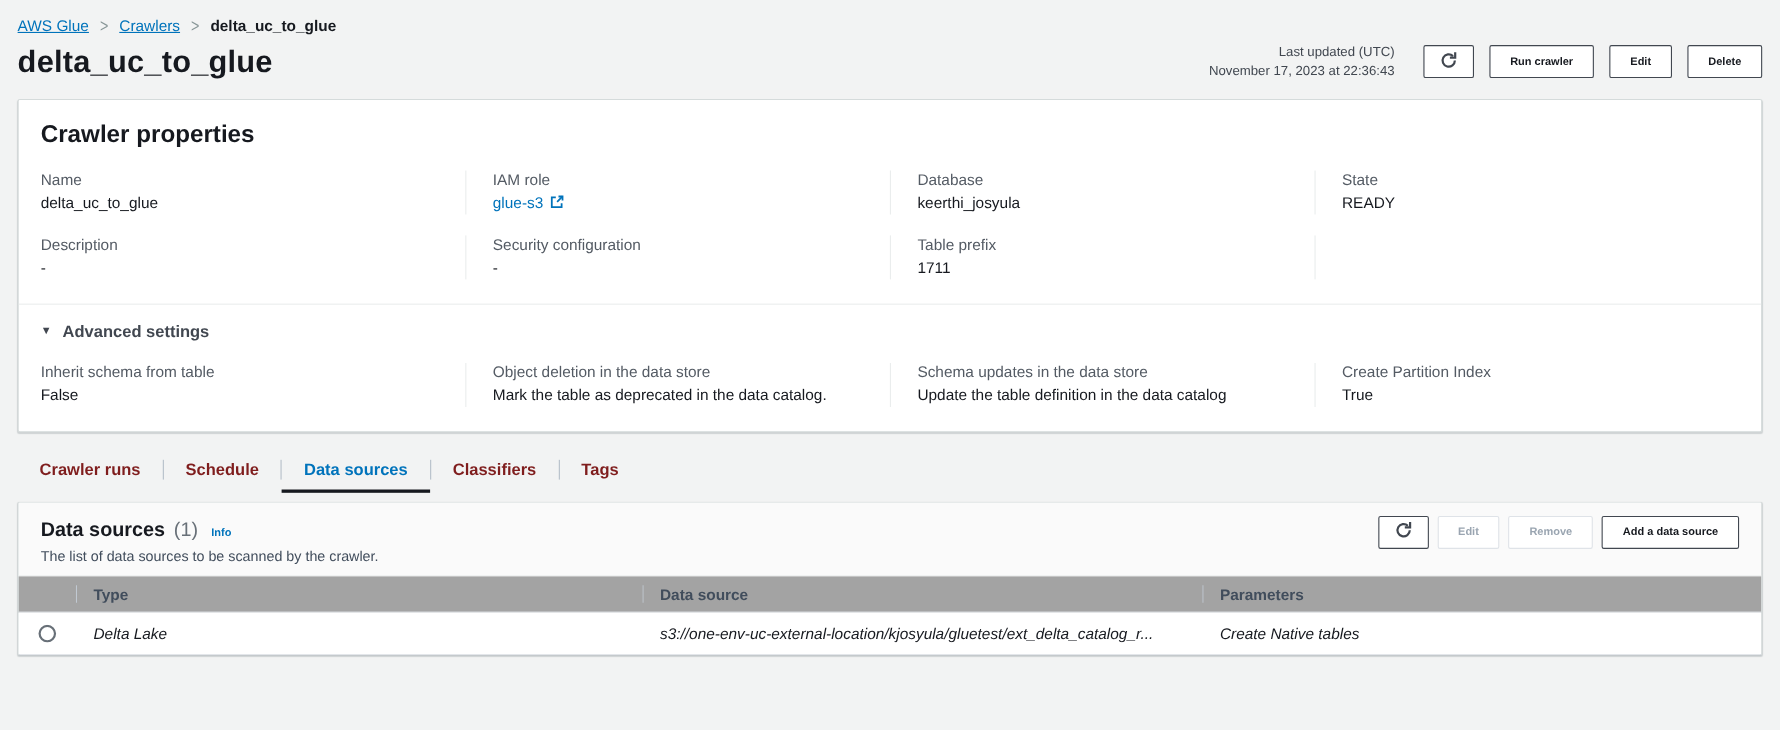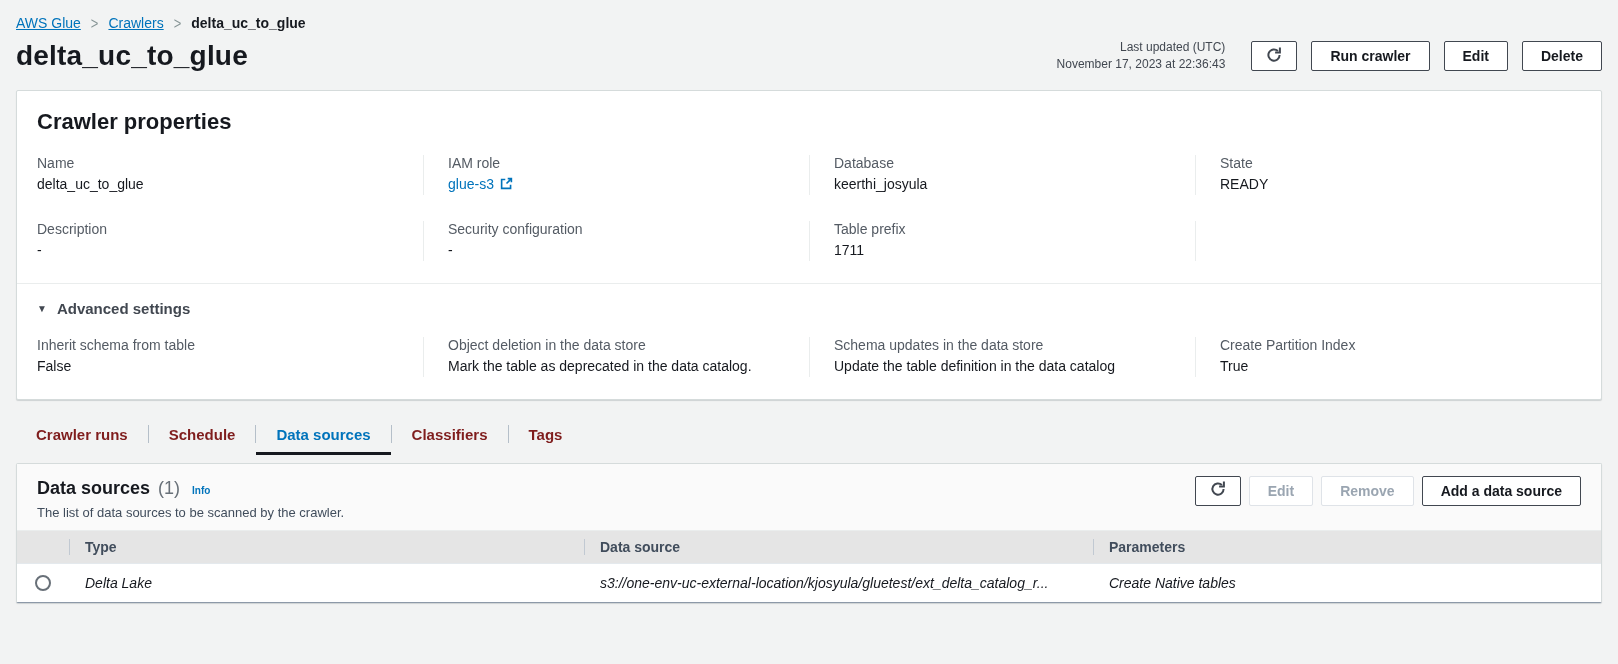--- a/index.html
+++ b/index.html
@@ -21,36 +21,36 @@
   
   .header-row { margin-top:8px; display:flex; justify-content:space-between; align-items:center; }
   .page-title { font-size:28px; font-weight:700; color:#16191f; letter-spacing:.2px; }
   .header-actions { display:flex; align-items:center; gap:14px; }
   .last-updated { text-align:right; font-size:12px; line-height:1.45; color:#414750; margin-right:12px; }
 
   .btn {
     display:inline-flex; align-items:center; justify-content:center;
     height:30px; padding:0 18px; background:#fff;
     border:1px solid #414750; border-radius:2px;
-    font-family:inherit; font-size:14px; font-weight:700; color:#16191f;
+    font-family:inherit; font-size:10px; font-weight:700; color:#16191f;
     cursor:pointer; white-space:nowrap;
   }
   .btn.icon-only { width:46px; padding:0; }
   .btn.disabled { border-color:#dfe3e8; color:#9aa5b1; cursor:default; }
   .btn svg { width:16px; height:16px; }
 
   
   .card {
     background:#fff; border:1px solid #d5dbdb; border-radius:2px;
     box-shadow:0 1px 1px rgba(0,28,36,.15);
   }
   .card.properties { margin-top:16px; padding:18px 20px 22px; }
   .section-title { font-size:22px; font-weight:700; color:#16191f; }
 
-  .kv-grid { display:grid; grid-template-columns:repeat(4,1fr); row-gap:26px; margin-top:20px; }
+  .kv-grid { display:grid; grid-template-columns:repeat(4,1fr); row-gap:19px; margin-top:20px; }
   .kv-cell { padding-right:24px; min-height:40px; }
   .kv-cell.sep { border-left:1px solid #eaeded; padding-left:24px; }
   .kv-label { font-size:14px; color:#545b64; margin-bottom:5px; }
   .kv-value { font-size:14px; color:#16191f; }
   .kv-value a { color:#0073bb; text-decoration:none; font-weight:400; cursor:pointer; display:inline-flex; align-items:center; gap:6px;justify-content:space-between; }
   .ext-icon svg { width:13px; height:13px; display:block; }
 
   .card-divider { border:none; border-top:1px solid #eaeded; margin:22px -20px 16px; }
 
   .advanced-toggle { display:flex; align-items:center; gap:10px; font-size:15px; font-weight:700; color:#414750; cursor:pointer; width:max-content; }
@@ -68,21 +68,21 @@
   .ds-header { background:#fafafa; padding:12px 20px 10px; border-bottom:1px solid #eaeded; display:flex; justify-content:space-between; align-items:flex-start; }
   .ds-title-row { display:flex; align-items:baseline; gap:8px; padding-top:2px; }
   .ds-title { font-size:18px; font-weight:700; color:#16191f; }
   .ds-count { font-size:18px; font-weight:400; color:#687078; }
   .info-link { font-size:10px; font-weight:700; color:#0073bb; text-decoration:none; cursor:pointer; margin-left:4px; }
   .ds-desc { font-size:13px; color:#414d5c; margin-top:6px; }
   .ds-actions { display:flex; align-items:center; gap:8px; }
 
   .ds-table { width:100%; }
   .t-row { display:grid; grid-template-columns:52px 515px 509px 1fr; align-items:center; }
-  .t-head { background:#e5e5e5; border-bottom:1px solid #e4e9ed; height:33px; }
+  .t-head { background:#a3a3a3; border-bottom:1px solid #e4e9ed; height:33px; }
   .t-head .t-cell { font-size:14px; font-weight:700; color:#414d5c; position:relative; padding-left:16px; }
   .t-head .t-cell.vbar::before { content:""; position:absolute; left:0; top:50%; transform:translateY(-50%); width:1px; height:20px; background:#c1c9d2; }
   .t-body { background:#fff; height:38px;font-style:italic; }
   .t-cell { padding-left:16px; font-size:14px; color:#16191f; overflow:hidden; white-space:nowrap; text-overflow:ellipsis; }
   .t-cell.select-cell { padding-left:18px; display:flex; align-items:center; }
   .radio { width:16px; height:16px; border:2px solid #687078; border-radius:50%; background:#fff; cursor:pointer; }
 </style>
 </head>
 <body>
 

